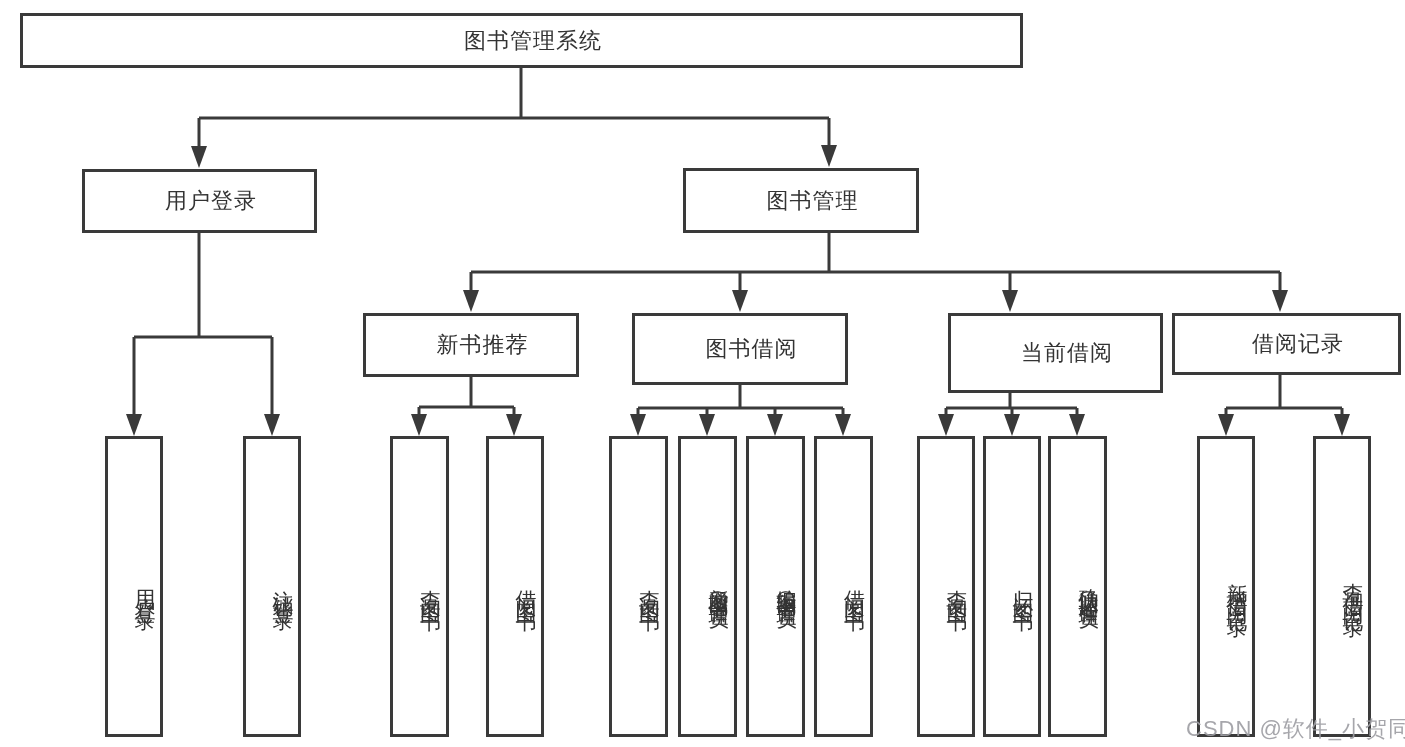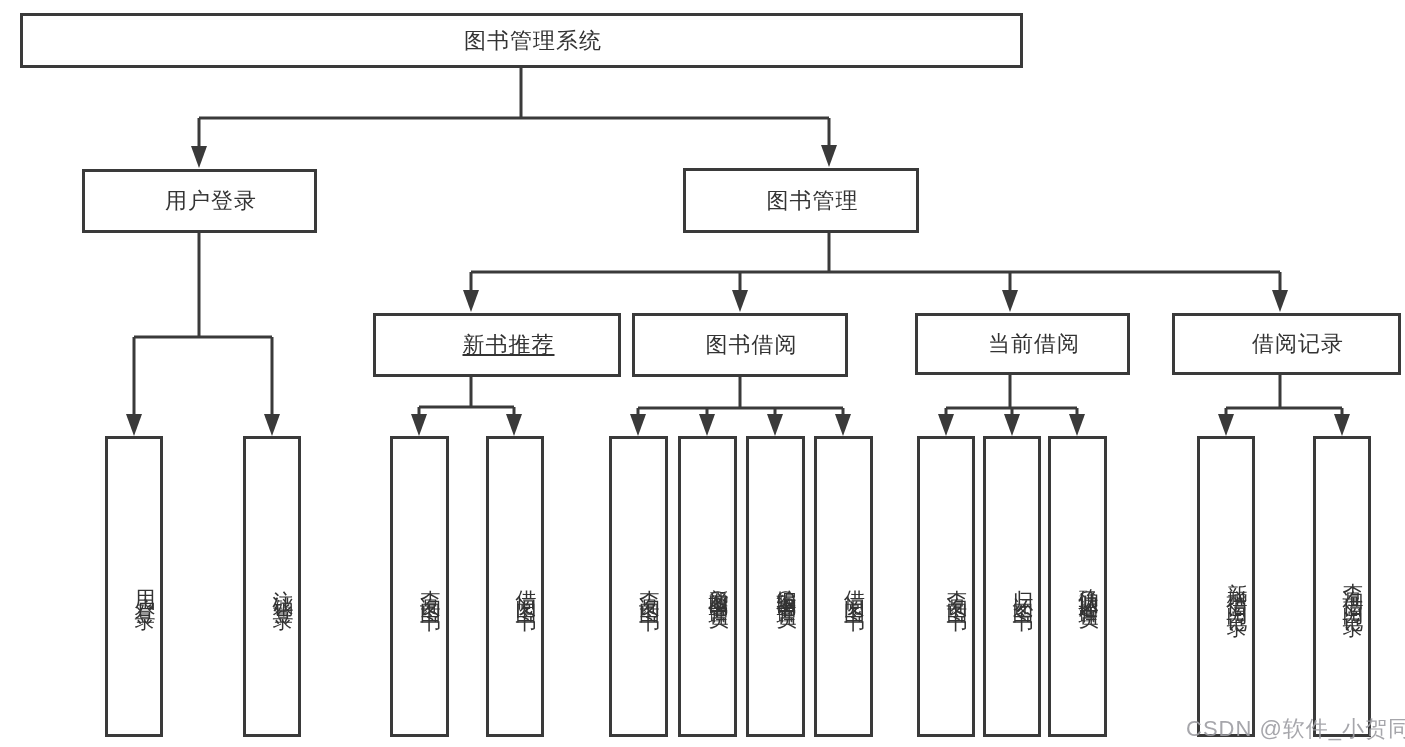--- a/index.html
+++ b/index.html
@@ -78,27 +78,27 @@
     <span>图书管理系统</span>
   </div>
 
   <div class="box" style="left:82px; top:169px; width:235px; height:64px;">
     <span>用户登录</span>
   </div>
   <div class="box" style="left:683px; top:168px; width:236px; height:65px;">
     <span>图书管理</span>
   </div>
 
-  <div class="box" style="left:373px; top:313px; width:248px; height:64px;text-decoration:underline;">
+  <div class="box" style="left:363px; top:313px; width:216px; height:64px;">
     <span>新书推荐</span>
   </div>
-  <div class="box" style="left:632px; top:313px; width:216px; height:64px;">
+  <div class="box" style="left:632px; top:313px; width:216px; height:72px;">
     <span>图书借阅</span>
   </div>
-  <div class="box" style="left:915px; top:313px; width:215px; height:62px;">
+  <div class="box" style="left:948px; top:313px; width:215px; height:80px;">
     <span>当前借阅</span>
   </div>
   <div class="box" style="left:1172px; top:313px; width:229px; height:62px;">
     <span>借阅记录</span>
   </div>
 
   <div class="box leaf" style="left:105px; top:436px; width:58px; height:301px;">
     <span class="vtext">用户登录</span>
   </div>
   <div class="box leaf" style="left:243px; top:436px; width:58px; height:301px;">

